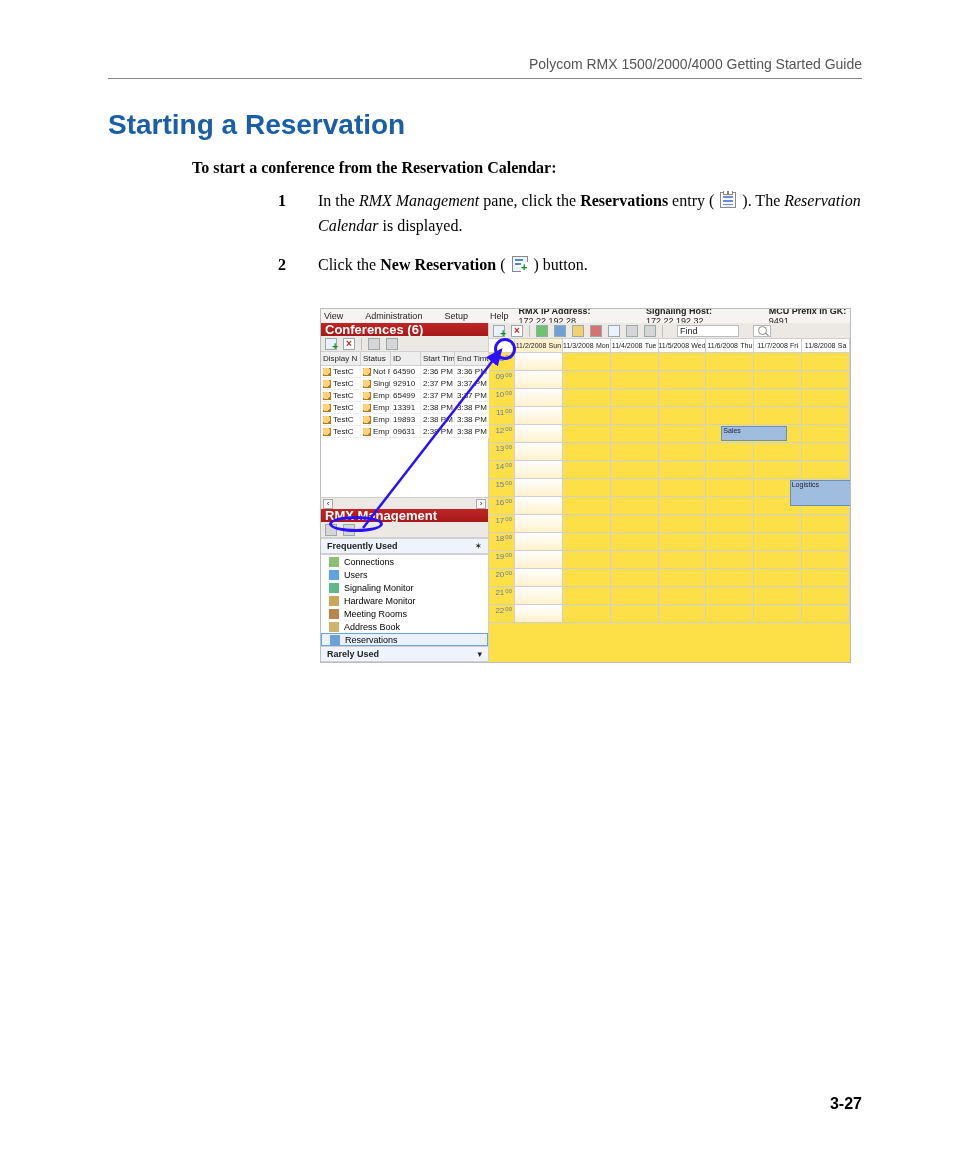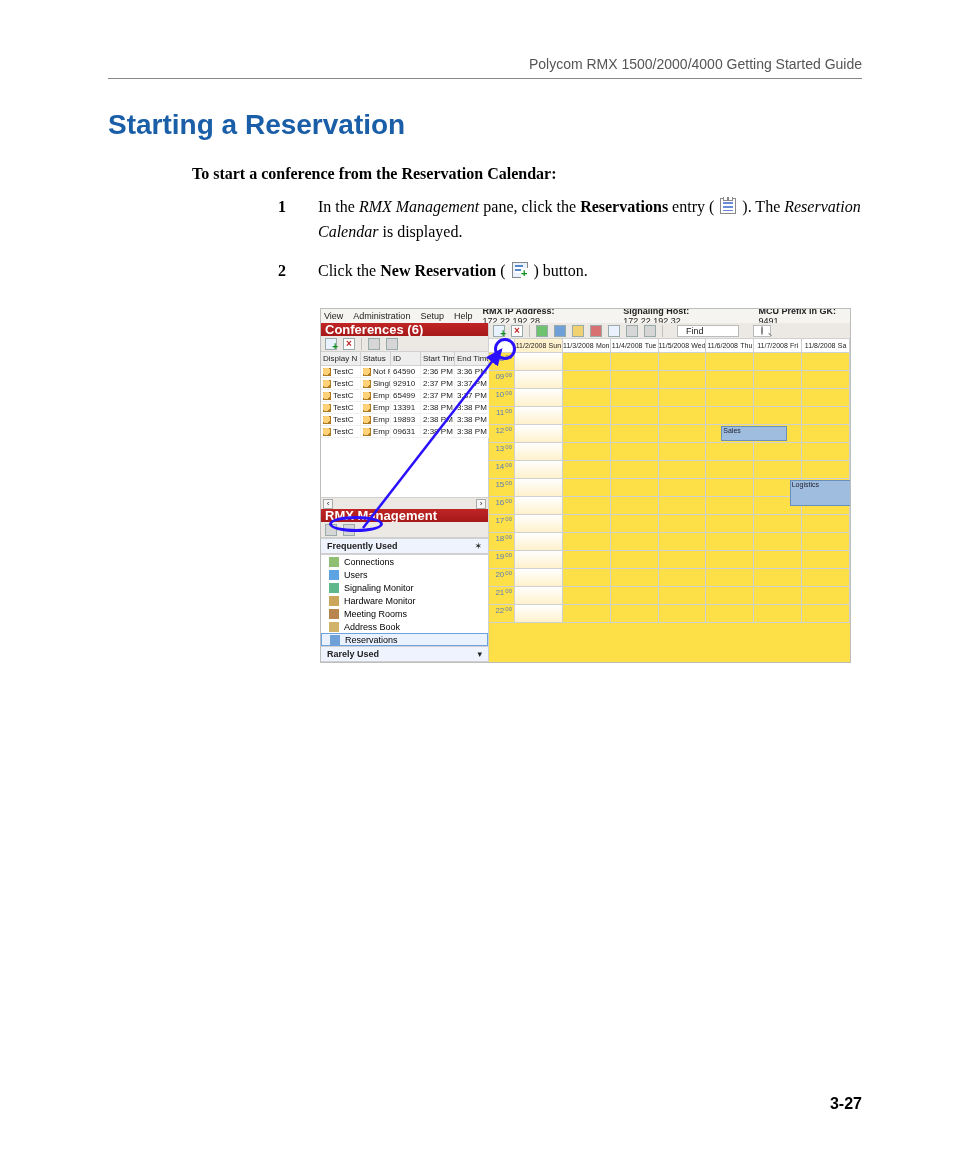--- a/index.html
+++ b/index.html
@@ -26,21 +26,21 @@
   }
   .page{padding:56px 92px 40px 108px;position:relative;height:100%}
   .running-head{
     font-family:"Trebuchet MS","Segoe UI",Arial,sans-serif;
     font-size:14px;color:#555;text-align:right;margin-bottom:6px;
   }
   .rule{height:1px;background:var(--rule);margin-bottom:30px}
   h1.section{
     color:var(--blue);
     font-family:"Trebuchet MS","Segoe UI",Arial,sans-serif;
-    font-weight:700;font-size:28px;margin:18px 0 24px 0;
+    font-weight:700;font-size:28px;margin:18px 0 18px 0;
   }
   .intro{margin-left:84px;font-size:16px;font-weight:700;margin-bottom:12px}
   ol.steps{list-style:none;margin:0 0 0 170px;padding:0;font-size:16px}
   ol.steps>li{display:flex;gap:26px;margin-bottom:14px;line-height:1.55}
   ol.steps .num{font-weight:700;min-width:14px}
   ol.steps .txt{flex:1}
   .b{font-weight:700}
   .i{font-style:italic}
 
   .inline-icon{
@@ -59,21 +59,21 @@
     background:repeating-linear-gradient(to bottom,#5887c7 0 2px,#fff 2px 4px)}
   .ic-newres::after{content:"+";position:absolute;right:-1px;bottom:-2px;font:900 11px/11px Arial;color:#0a8a16;background:#fff}
 
   
   .shot{
     position:absolute;left:320px;top:308px;width:531px;height:355px;
     font-family:Tahoma,Arial,sans-serif;font-size:9px;color:#222;
     border:1px solid var(--panel-border);background:#fff;overflow:hidden;
   }
   .menubar{display:flex;align-items:center;height:14px;background:#f5f4f0;padding:0 3px;gap:10px}
-  .menubar .menu-group{display:flex;gap:10px}
+  .menubar .menu-group{display:flex;gap:22px}
   .menubar .info{margin-left:auto;display:flex;gap:24px}
   .menubar .b{font-weight:700}
 
   .cols{position:absolute;top:14px;left:0;right:0;bottom:0;display:flex}
   .left{width:168px;display:flex;flex-direction:column;border-right:1px solid var(--cal-line);background:var(--panel-bg)}
   .right{flex:1;display:flex;flex-direction:column;min-width:0}
 
   .band{background:linear-gradient(var(--panel-red2),var(--panel-red));color:#fff;
     font-weight:700;font-size:13px;height:13px;line-height:13px;padding:0 4px;white-space:nowrap}
   .toolbar{height:16px;display:flex;align-items:center;gap:6px;padding:0 4px;background:#ece9e4;border-bottom:1px solid var(--cal-line)}
@@ -91,21 +91,21 @@
 
   .treehead{background:#eef3fd;border-top:1px solid var(--cal-line);border-bottom:1px solid var(--cal-line);font-weight:700;padding:2px 6px;display:flex;justify-content:space-between;align-items:center}
   .treehead .chev{font:9px/9px Arial}
   .tree{background:#fff;border-top:1px solid var(--cal-line)}
   .tree-item{display:flex;align-items:center;gap:5px;padding:2px 8px;height:13px;text-align:left;width:100%;border:none;background:transparent;cursor:default;font:inherit}
   .tree-item.sel{border:1px solid #6ea1e0;background:#eaf1ff}
   .tree .icon{width:10px;height:10px;display:inline-block;flex:0 0 auto}
 
   
   .r-toolbar{height:16px;display:flex;align-items:center;gap:6px;padding:0 4px;background:#ece9e4;border-bottom:1px solid var(--cal-line)}
-  .find{margin-left:8px;border:1px solid #bbb;background:#fff;height:12px;width:62px;display:flex;align-items:center;padding:0 8px;gap:3px}
+  .find{margin-left:8px;border:1px solid #bbb;background:#fff;height:12px;width:62px;display:flex;align-items:center;padding:0 2px;gap:3px}
   .find .mag{width:9px;height:9px;border:1.3px solid #888;border-radius:50%;position:relative}
   .find .mag::after{content:"";position:absolute;width:4px;height:1.3px;background:#888;left:6px;top:7px;transform:rotate(40deg)}
 
   .cal-head{display:grid;grid-template-columns:26px repeat(7,1fr);font-size:8px;background:#fff;border-bottom:1px solid var(--cal-line);height:14px}
   .cal-head div{border-right:1px solid var(--cal-line);display:flex;align-items:center;justify-content:center;white-space:nowrap;overflow:hidden}
   .cal-head .today{background:var(--highlight)}
   .cal-body{flex:1;display:grid;grid-template-columns:26px repeat(7,1fr);grid-auto-rows:18px;background:#fde047;position:relative;overflow:hidden}
   .hr{border-right:1px solid var(--cal-line);border-bottom:1px solid var(--cal-line);font-size:8px;display:flex;align-items:flex-start;justify-content:flex-end;padding:1px 2px;color:#5d7bb8}
   .hr sup{font-size:6px;margin-left:1px}
   .cell{border-right:1px solid var(--cal-line);border-bottom:1px solid var(--cal-line)}

